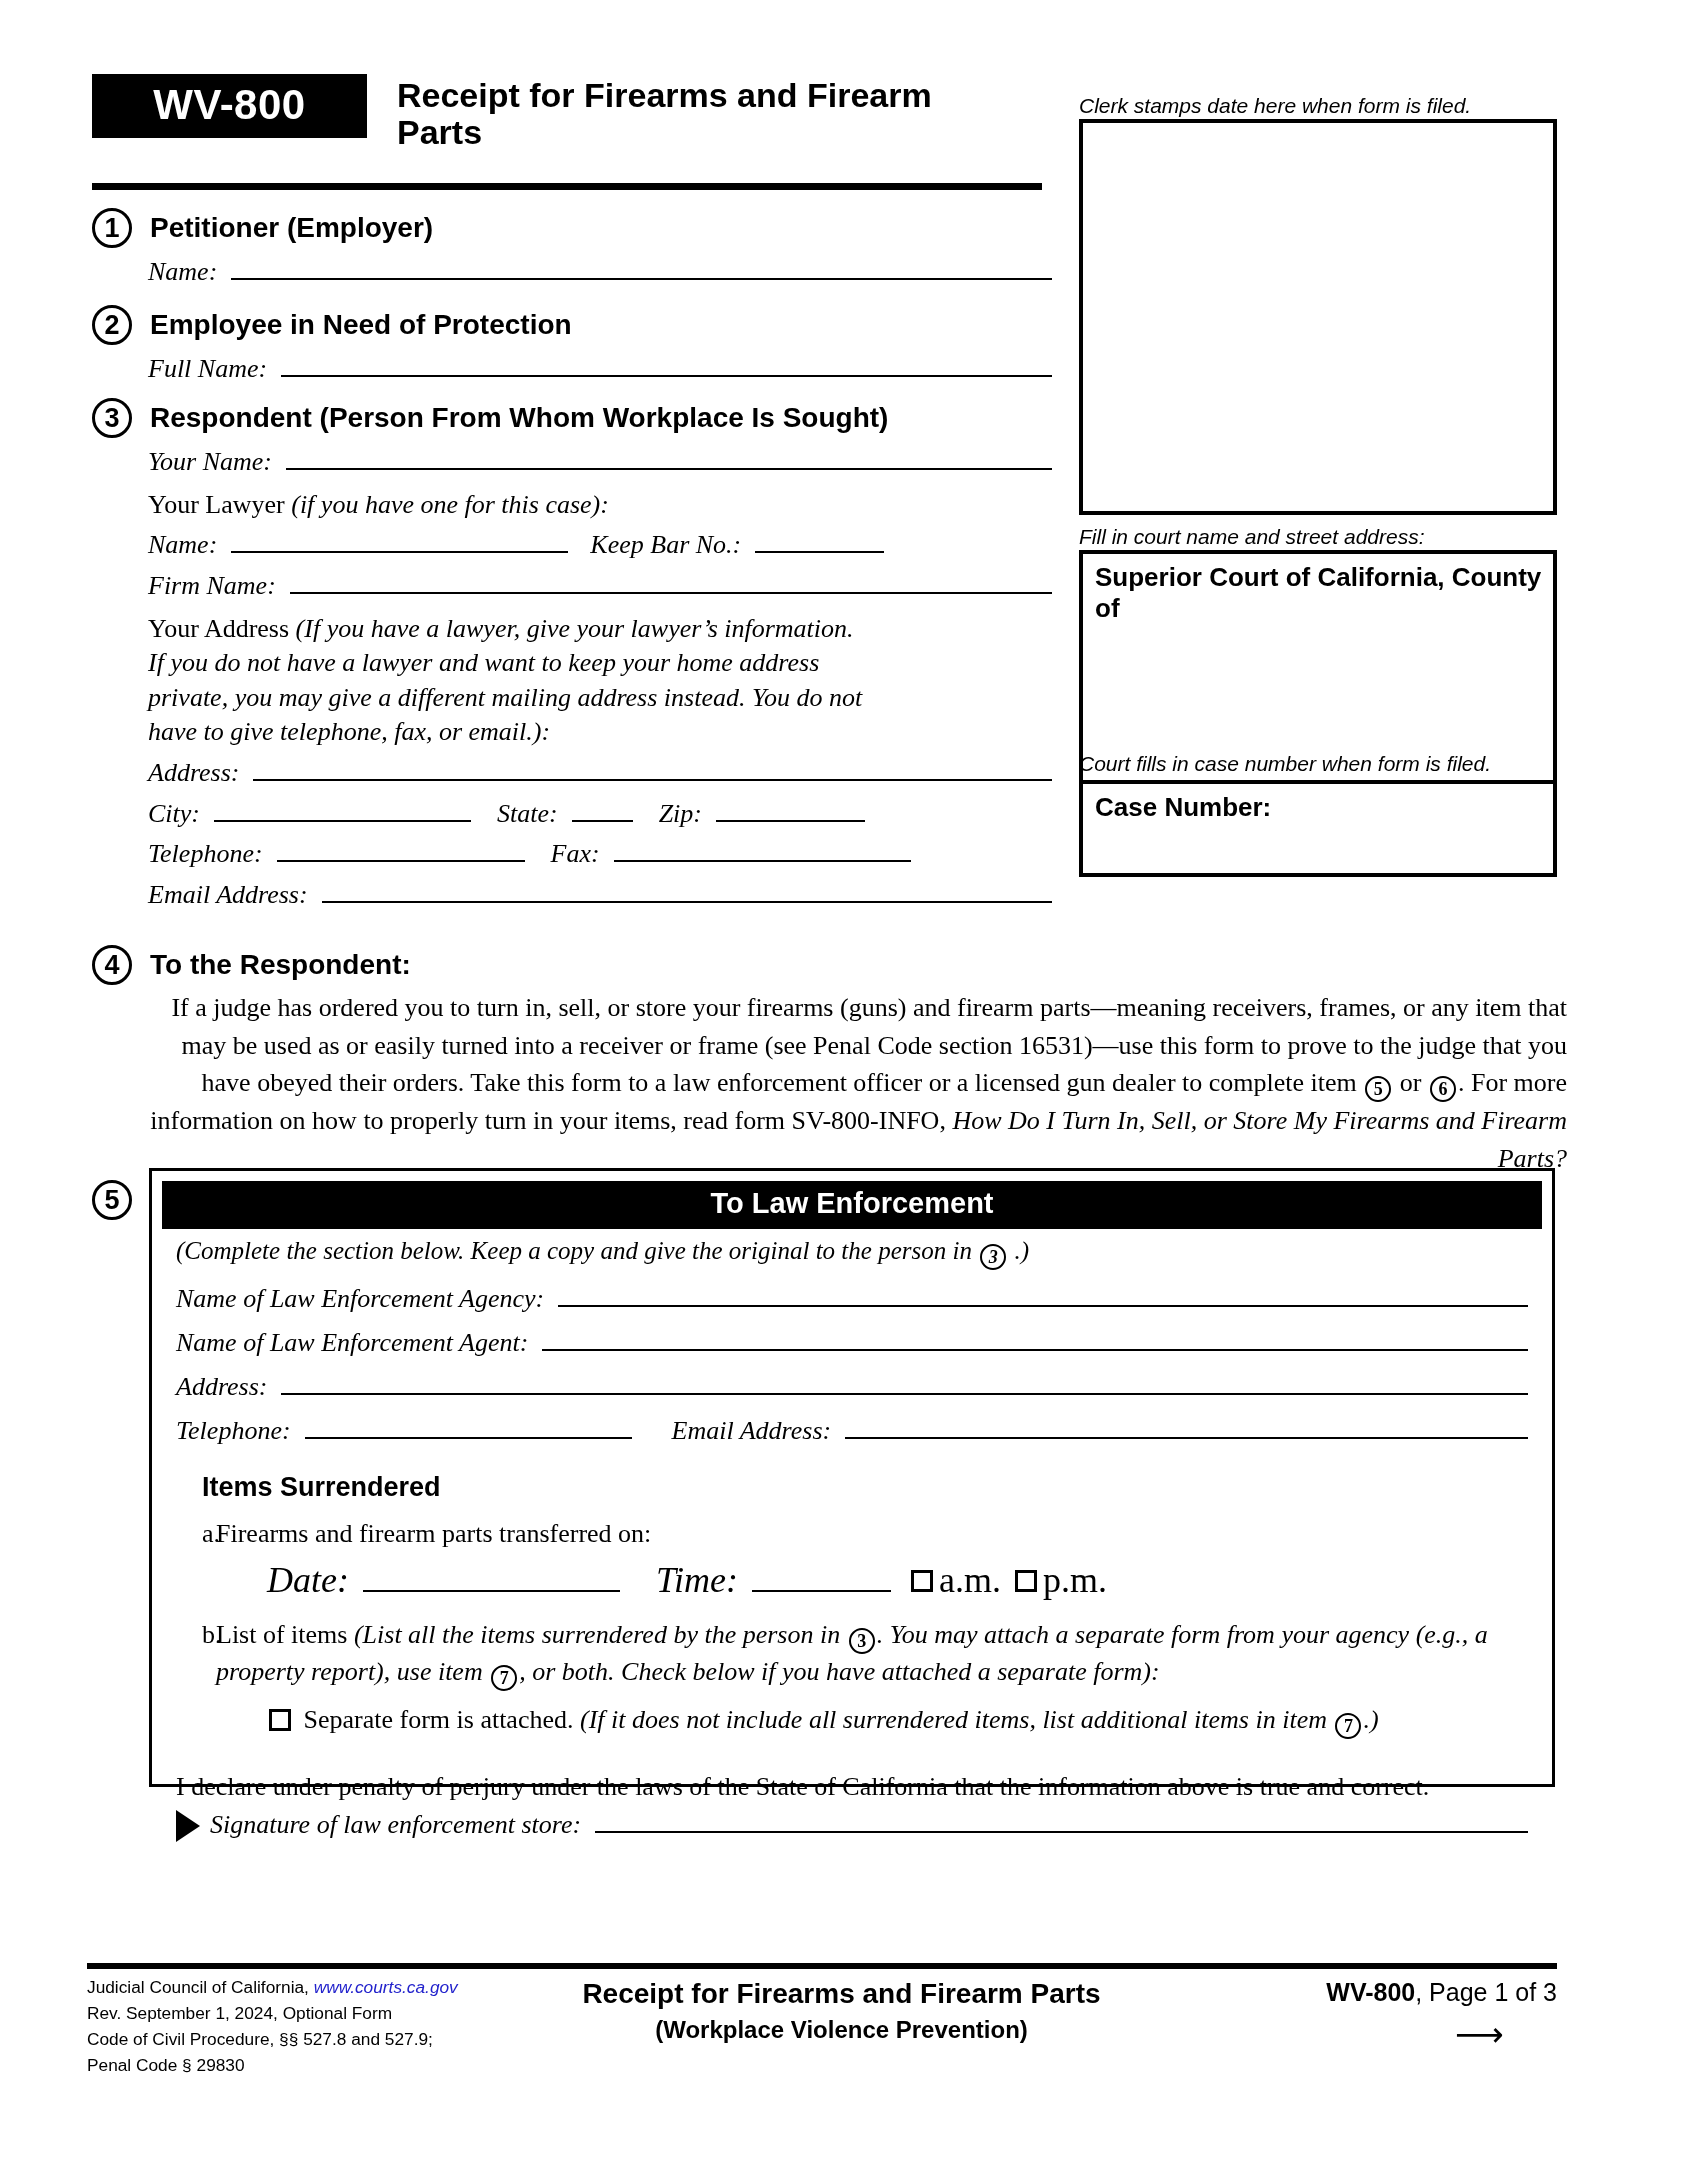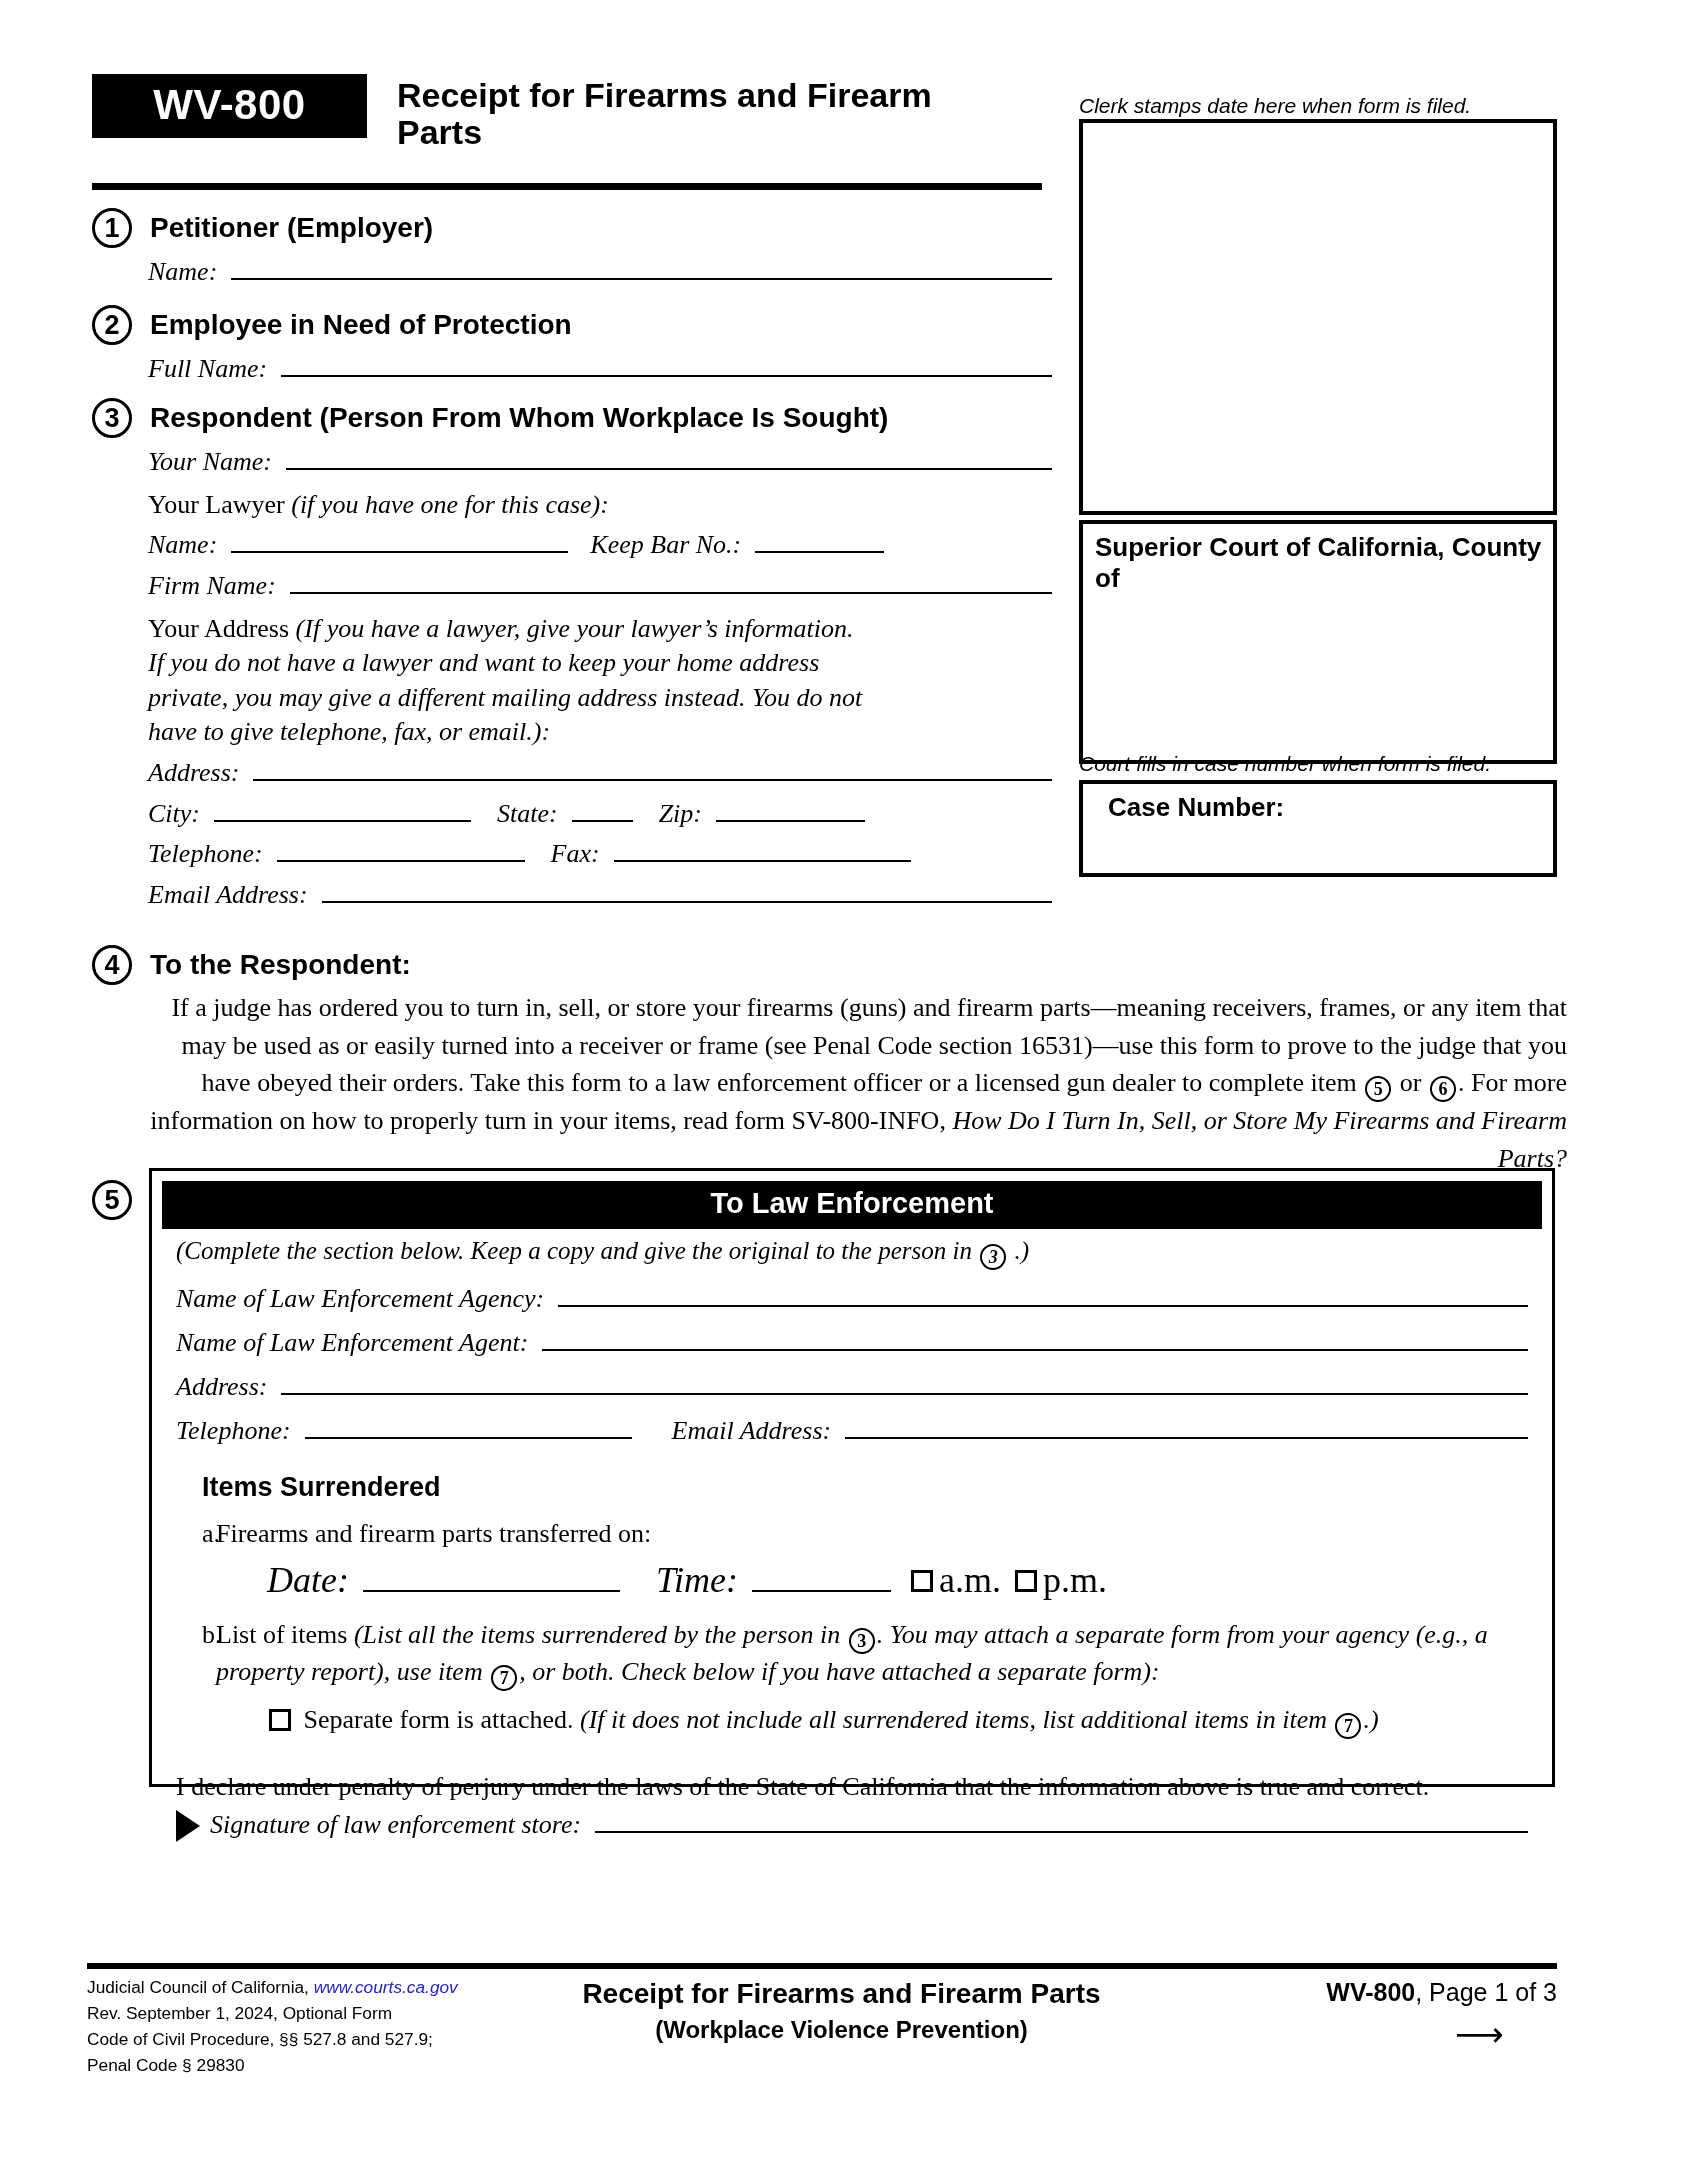--- a/index.html
+++ b/index.html
@@ -54,25 +54,25 @@
     font-family: "Liberation Sans", "DejaVu Sans", sans-serif;
     font-weight: bold; font-size: 34px; line-height: 1.1;
     margin-left: 30px; width: 594px; padding-top: 3px;
   }
   #header-bar { position: absolute; left: 92px; top: 183px; width: 950px; height: 7px; background: #000; }
 
   
   #clerk-caption { position: absolute; left: 1079px; top: 94px; font-size: 21px; font-family:"Liberation Sans",sans-serif; font-style: italic; }
   #clerk-box   { position: absolute; left: 1079px; top: 119px; width: 478px; height: 396px; border: 4px solid #000; background:#fff; }
   #court-caption { position: absolute; left: 1079px; top: 525px; font-size: 21px; font-family:"Liberation Sans",sans-serif; font-style: italic; }
-  #court-box   { position: absolute; left: 1079px; top: 520px; width: 478px; height: 244px; border: 4px solid #000; background:#fff; }
+  #court-box   { position: absolute; left: 1079px; top: 550px; width: 478px; height: 244px; border: 4px solid #000; background:#fff; }
   #court-box .court-line { font-family:"Liberation Sans",sans-serif; font-weight: bold; font-size: 26px; padding: 8px 0 0 12px; }
   #casenum-caption { position: absolute; left: 1079px; top: 752px; font-size: 21px; font-family:"Liberation Sans",sans-serif; font-style: italic; }
   #casenum-box { position: absolute; left: 1079px; top: 780px; width: 478px; height: 97px; border: 4px solid #000; background:#fff; }
-  #casenum-box .cn-line { font-family:"Liberation Sans",sans-serif; font-weight: bold; font-size: 26px; padding: 8px 0 0 25px; }
+  #casenum-box .cn-line { font-family:"Liberation Sans",sans-serif; font-weight: bold; font-size: 26px; padding: 8px 0 0 12px; }
 
   
   .sec { position: absolute; left: 92px; width: 960px; }
   .sec-head { display: flex; align-items: center; gap: 18px; }
   .sec-title {
     font-family:"Liberation Sans","DejaVu Sans",sans-serif;
     font-weight: bold; font-size: 28px; line-height: 1.05;
   }
   .field { font-size: 26px; line-height: 1.25; }
   .flabel { white-space: nowrap; font-style: italic; }

